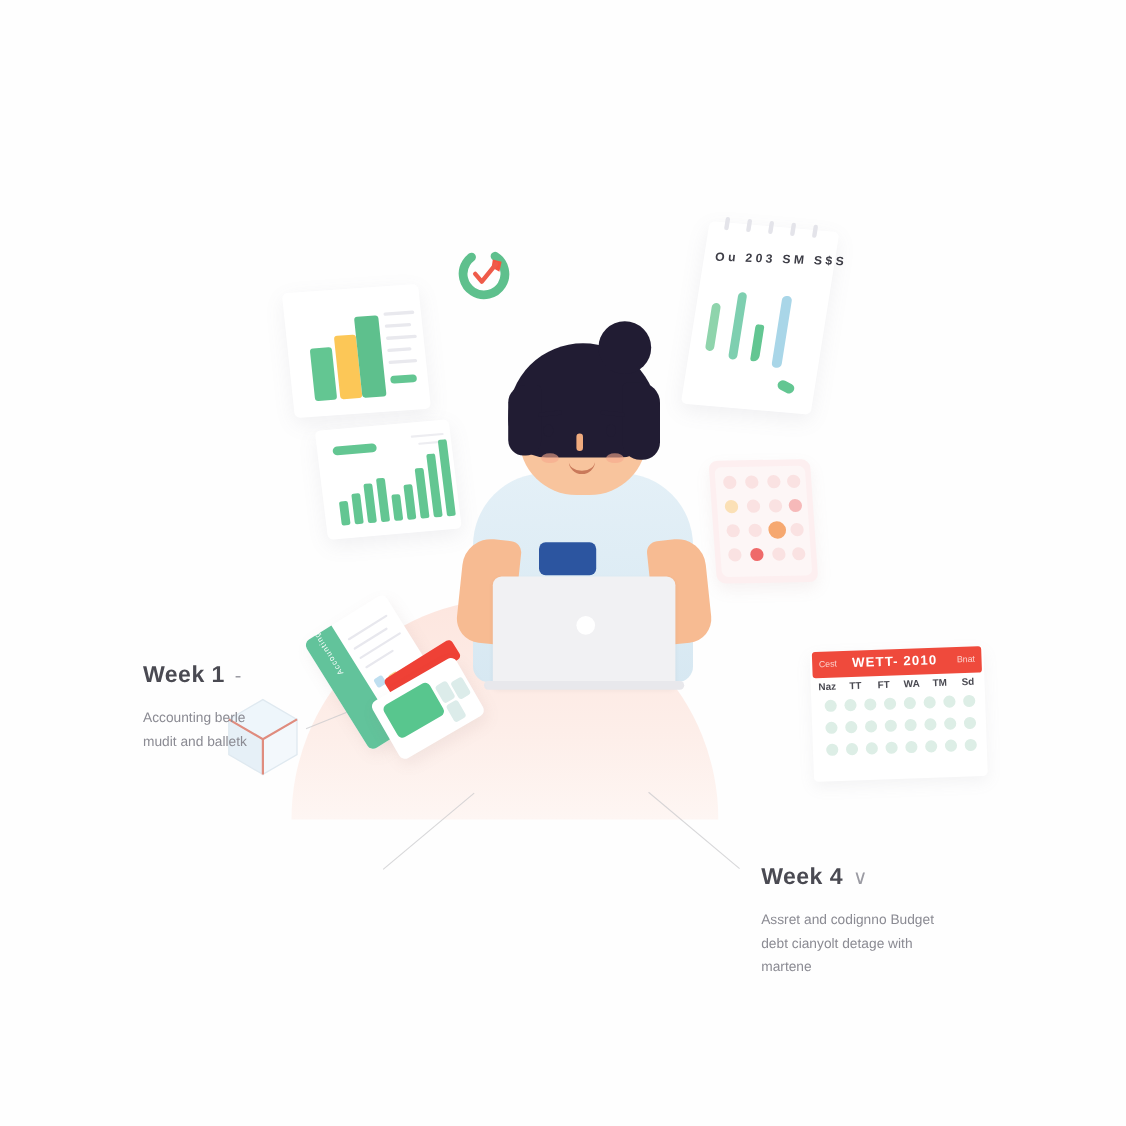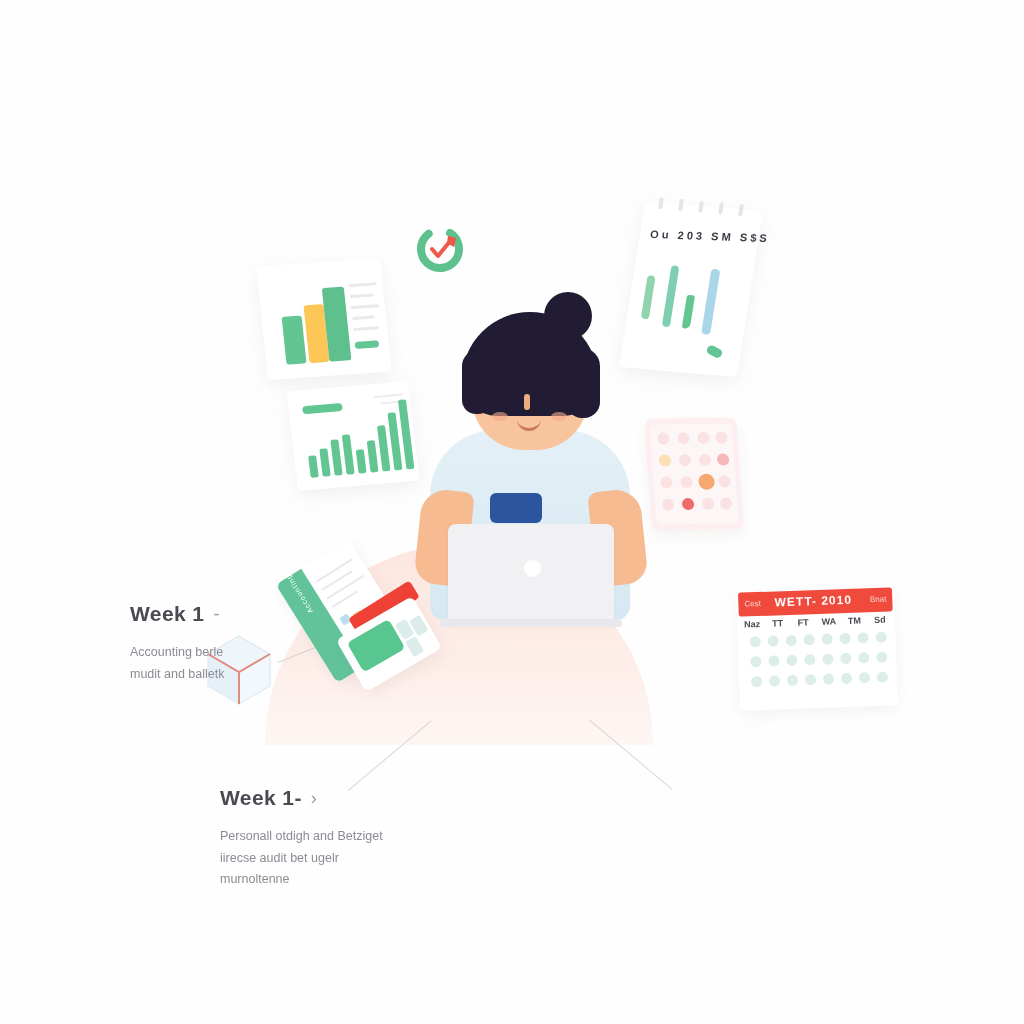--- a/index.html
+++ b/index.html
@@ -321,22 +321,22 @@
   </div>
 
   <div class="blk blk-w1l">
     <h3>
       <span>Week 1</span>
       <span class="dash">-</span>
     </h3>
     <div class="cap">Accounting berle mudit and balletk</div>
   </div>
 
-  <div class="blk blk-w1b">
+
+  <div class="blk blk-w4">
     <h3>
-      <span>Week 1-</span>
-      <span class="chev">›</span>
+      <span>Week 4</span>
+      <span class="chev">∨</span>
     </h3>
-    <div class="cap">Personall otdigh and Betziget iirecse audit bet ugelr murnoltenne</div>
-  </div>
-
+    <div class="cap">Assret and codignno Budget debt cianyolt detage with martene</div>
+  </div>
 
 </div>
 
 </body></html>

